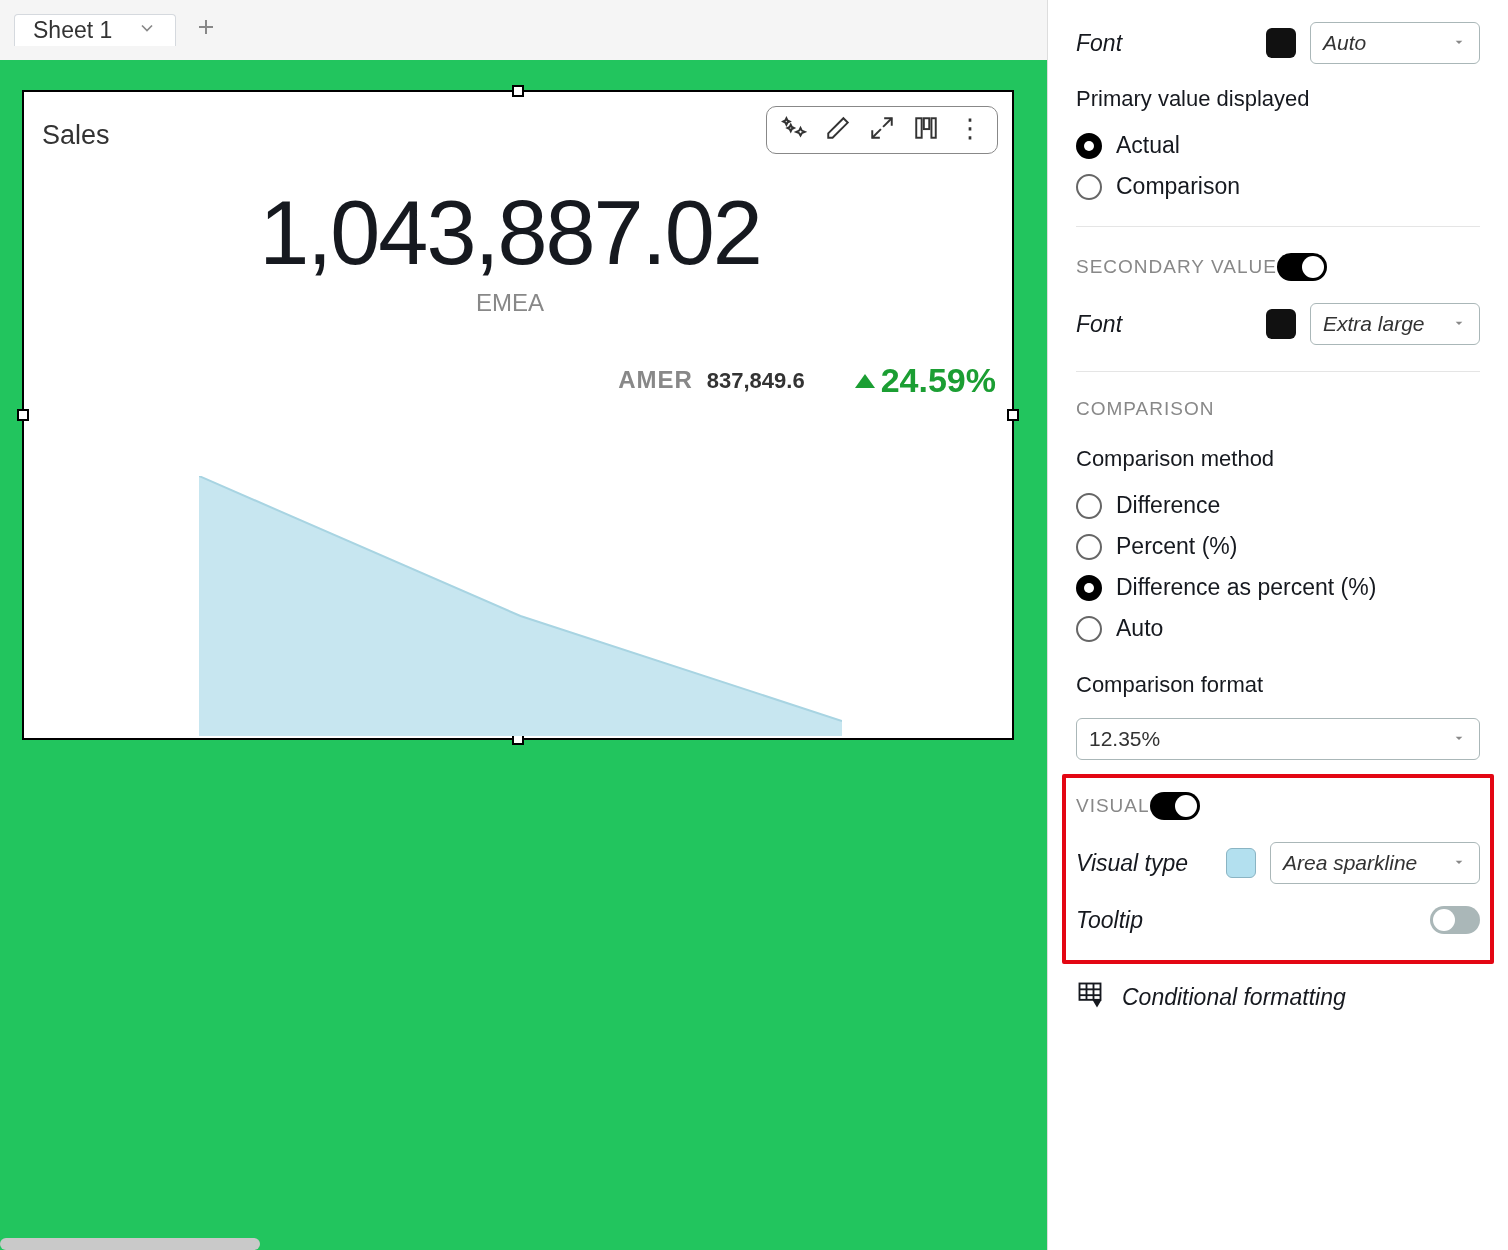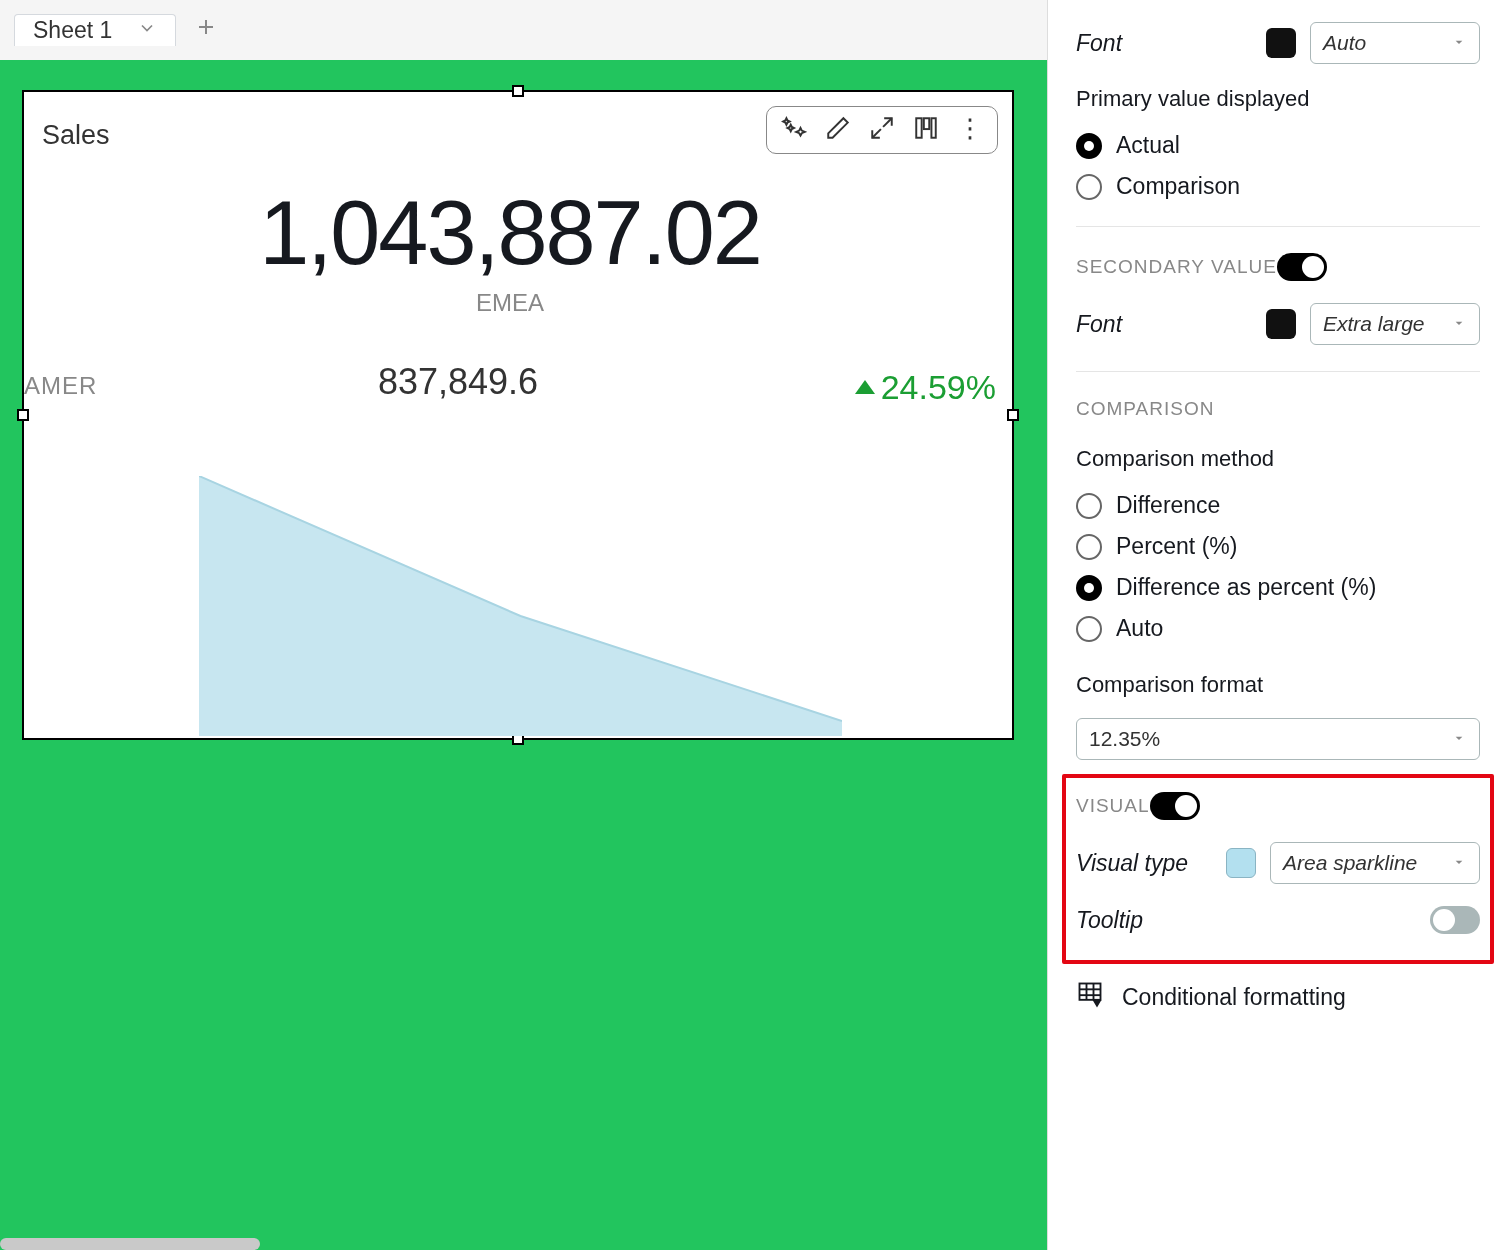--- a/index.html
+++ b/index.html
@@ -21,23 +21,23 @@
 
 .card-title { position: absolute; top: 28px; left: 18px; font-size: 27px; color: #333; }
 
 .card-toolbar { position: absolute; top: 14px; right: 14px; display: flex; gap: 18px; padding: 8px 14px; border: 1.5px solid #888; border-radius: 10px; background: #fff; }
 .card-toolbar svg, .card-toolbar .dots { width: 26px; height: 26px; cursor: pointer; color: #333; }
 .dots { font-size: 26px; line-height: 20px; display: flex; align-items: center; justify-content: center; }
 
 .kpi { position: absolute; top: 90px; left: 0; right: 16px; text-align: center; }
 .kpi-value { font-size: 90px; font-weight: 400; color: #16191f; letter-spacing: -2px; }
 .kpi-sub { font-size: 24px; color: #888; margin-top: 4px; }
-.kpi-row { display: flex; justify-content: space-between; align-items: baseline; gap: 14px; margin-top: 44px; }
+.kpi-row { display: flex; justify-content: flex-end; align-items: baseline; gap: 14px; margin-top: 44px; font-weight: bold; }
 .kpi-comp-label { font-size: 24px; color: #888; letter-spacing: 1px; }
-.kpi-comp-value { font-size: 36px; color: #333; }
+.kpi-comp-value { font-size: 22px; color: #333; }
 .kpi-pct { font-size: 34px; color: #1b9e33; display: inline-flex; align-items: center; gap: 6px; margin-left: 36px; }
 .kpi-pct .tri { width: 0; height: 0; border-left: 10px solid transparent; border-right: 10px solid transparent; border-bottom: 14px solid #1b9e33; }
 
 .spark { position: absolute; left: 175px; right: 170px; bottom: 2px; height: 260px; }
 .spark svg { width: 100%; height: 100%; display: block; }
 
 .scroll-ind { position: absolute; left: 0; bottom: 0; width: 260px; height: 12px; background: #c9c9c9; border-radius: 6px; }
 
 
 .sidebar { width: 460px; padding: 0 28px 20px 28px; overflow-y: auto; }
@@ -65,21 +65,21 @@
 .toggle.on { background: #000; }
 .toggle.off { background: #aab7b8; }
 .toggle::after { content: ''; position: absolute; width: 22px; height: 22px; background: #fff; border-radius: 50%; top: 3px; }
 .toggle.on::after { right: 3px; }
 .toggle.off::after { left: 3px; }
 
 .eye { color: #555; cursor: pointer; }
 
 .highlight-box { border: 4px solid #e30613; padding: 14px 10px 20px 10px; margin: 14px -14px; border-radius: 2px; }
 
-.cond-row { display: flex; align-items: center; gap: 18px; font-size: 23px; color: #16191f; margin-top: 16px; cursor: pointer; }
+.cond-row { display: flex; align-items: center; gap: 18px; font-size: 23px; color: #16191f; margin-top: 16px; cursor: pointer; font-style: italic; }
 </style>
 </head>
 <body>
 
 <div class="main-area">
   <div class="tabs">
     <div class="tab">
       <span>Sheet 1</span>
       <span class="chev">
         <svg width="20" height="20" viewBox="0 0 24 24" fill="none" stroke="currentColor" stroke-width="2">

